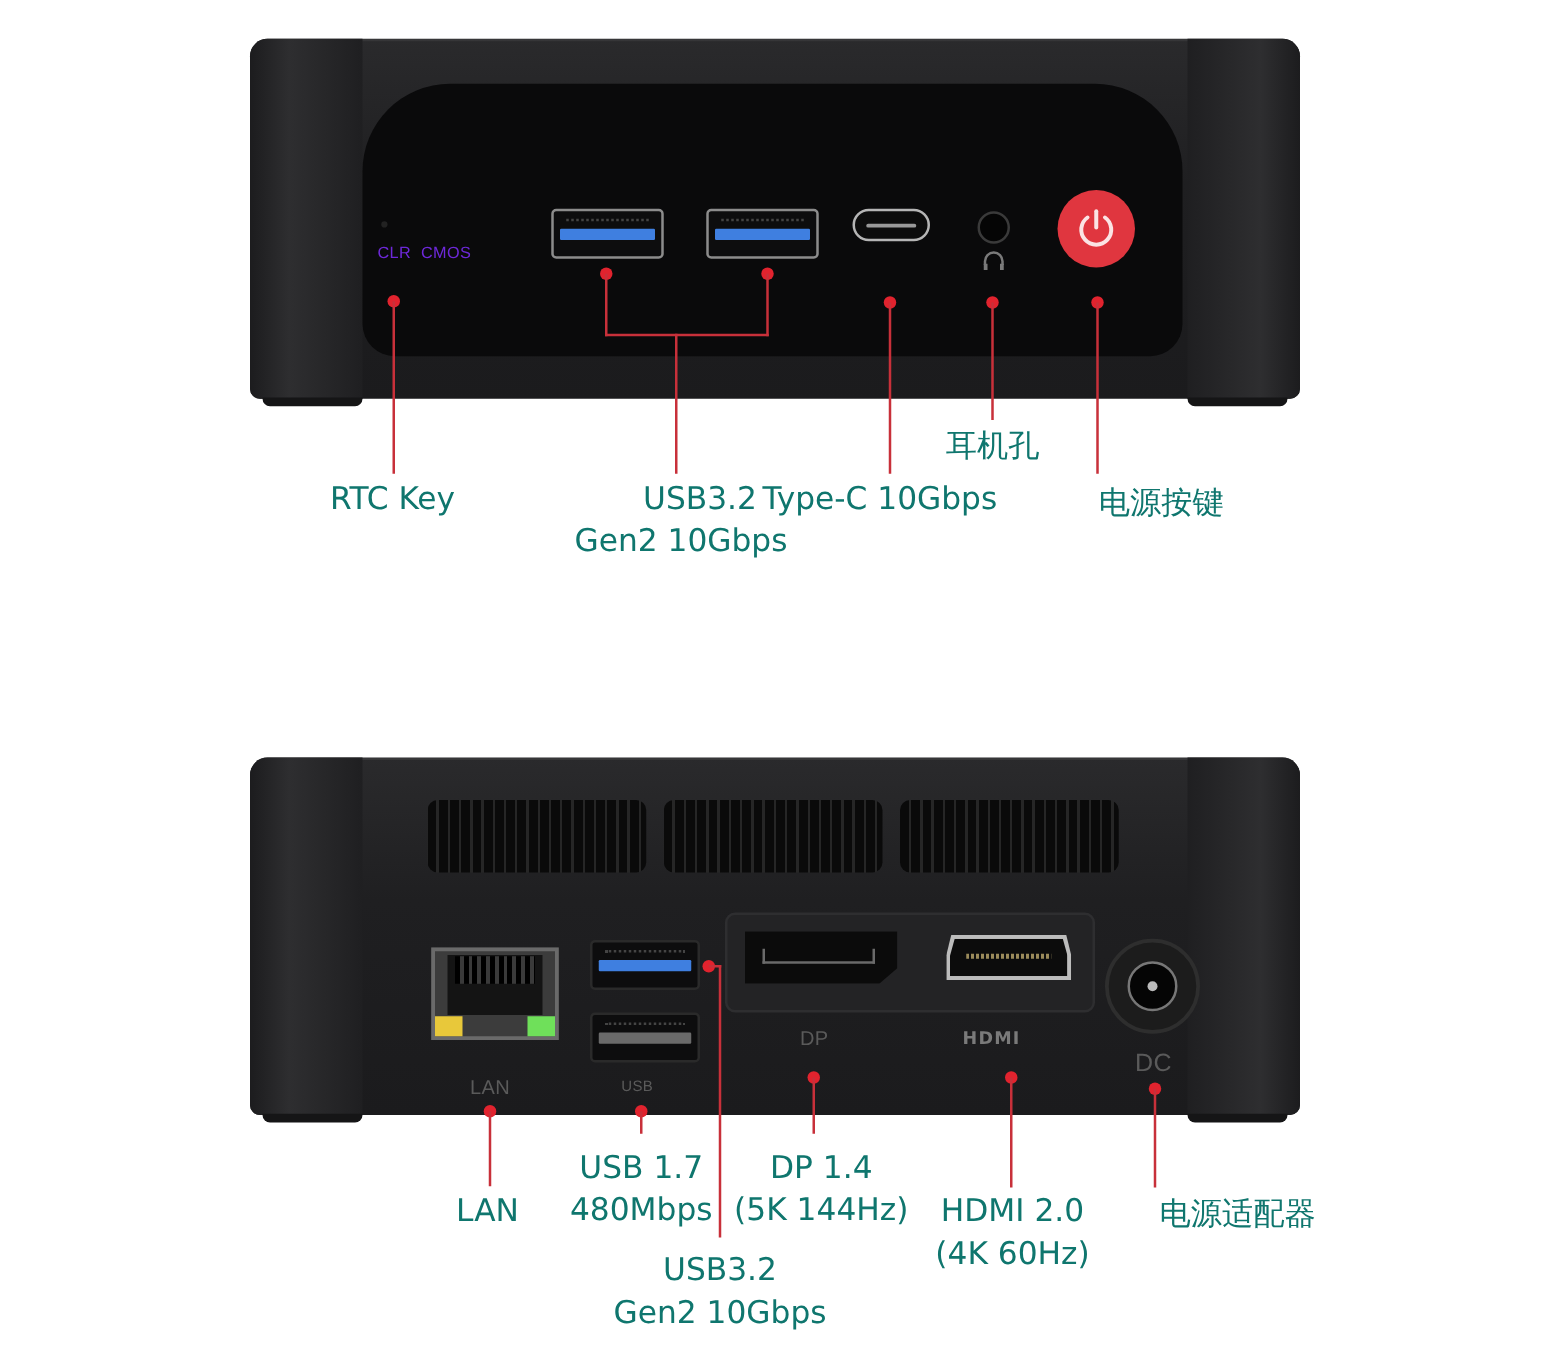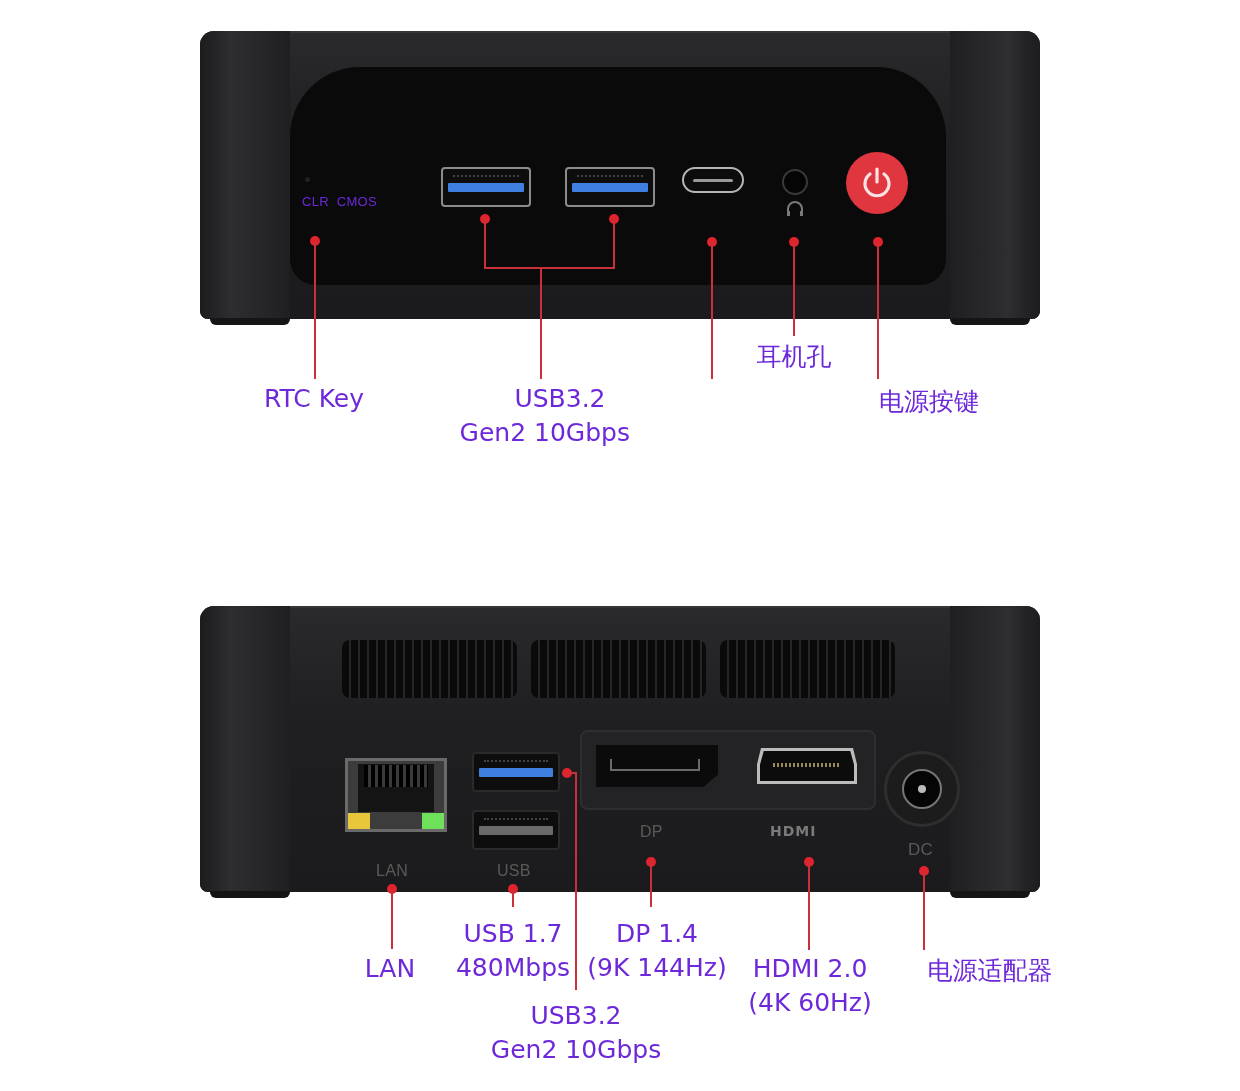--- a/index.html
+++ b/index.html
@@ -56,21 +56,21 @@
       background: #e0363f; display: flex; align-items: center; justify-content: center;
     }
     .small-label { position: absolute; color: #6d28d9; font-size: 13px; letter-spacing: 0.3px; font-family: "Liberation Sans", sans-serif; }
 
     
     .vline { position: absolute; width: 2px; background: #c8303a; }
     .hline { position: absolute; height: 2px; background: #c8303a; }
     .dot { position: absolute; width: 10px; height: 10px; border-radius: 50%; background: #e1232e; }
 
     .label {
-      position: absolute; font-size: 25px; color: #6d28d9; line-height: 34px;
+      position: absolute; font-size: 25px; color: #0f766e; line-height: 34px;
       font-family: "DejaVu Sans", sans-serif; white-space: nowrap; text-align: center;
     }
 
     
     .vent {
       position: absolute; top: 640px; height: 58px; border-radius: 8px;
       background: repeating-linear-gradient(90deg, #0a0a0a 0px, #0a0a0a 7px, #262626 7px, #262626 9px);
     }
     .rj45 {
       position: absolute; left: 345px; top: 758px; width: 102px; height: 74px;
@@ -168,20 +168,21 @@
 <div class="vline" style="left:877px; top:242px; height:137px;"></div>
 
 <div class="label" style="left:246px; top:382px; width:136px;">
   <div>RTC Key</div>
 </div>
 <div class="label" style="left:450px; top:382px; width:180px; text-align:right;">
   <div style="text-align:center; padding-left:40px;">USB3.2</div>
   <div>Gen2 10Gbps</div>
 </div>
 <div class="label" style="left:610px; top:382px; width:210px; text-align:left;">
+  <div>Type-C 10Gbps</div>
 </div>
 <div class="label" style="left:748px; top:340px; width:92px;">
   <div>耳机孔</div>
 </div>
 <div class="label" style="left:870px; top:385px; width:118px;">
   <div>电源按键</div>
 </div>
 
 <div class="device" style="left:200px; top:606px; width:840px; height:286px;">
   <div class="cap-left"></div>
@@ -218,24 +219,24 @@
   <div class="inner"></div>
   <div class="pins"></div>
 </div>
 <div class="dc-jack">
   <div class="ring">
     <div class="pin" style="left:14px; top:14px;"></div>
   </div>
 </div>
 
 <div class="small-label" style="left:376px; top:862px; font-size:16px; color:#5a5a5a;">LAN</div>
-<div class="small-label" style="left:497px; top:862px; font-size:16px; color:#5a5a5a;">USB</div>
+<div class="small-label" style="left:497px; top:862px; font-size:12px; color:#5a5a5a;">USB</div>
 <div class="small-label" style="left:640px; top:823px; font-size:16px; color:#5a5a5a;">DP</div>
 <div class="hdmi-logo">HDMI</div>
-<div class="small-label" style="left:908px; top:840px; font-size:17px; color:#5a5a5a;">DC</div>
+<div class="small-label" style="left:908px; top:840px; font-size:20px; color:#5a5a5a;">DC</div>
 
 <div class="dot" style="left:387px; top:884px;"></div>
 <div class="vline" style="left:391px; top:889px; height:60px;"></div>
 
 <div class="dot" style="left:508px; top:884px;"></div>
 <div class="vline" style="left:512px; top:889px; height:18px;"></div>
 
 <div class="dot" style="left:562px; top:768px;"></div>
 <div class="hline" style="left:567px; top:772px; width:10px;"></div>
 <div class="vline" style="left:575px; top:772px; height:218px;"></div>
@@ -255,21 +256,21 @@
 <div class="label" style="left:446px; top:917px; width:134px;">
   <div>USB 1.7</div>
   <div>480Mbps</div>
 </div>
 <div class="label" style="left:478px; top:999px; width:196px;">
   <div>USB3.2</div>
   <div>Gen2 10Gbps</div>
 </div>
 <div class="label" style="left:578px; top:917px; width:158px;">
   <div>DP 1.4</div>
-  <div>(9K 144Hz)</div>
+  <div>(5K 144Hz)</div>
 </div>
 <div class="label" style="left:738px; top:952px; width:144px;">
   <div>HDMI 2.0</div>
   <div>(4K 60Hz)</div>
 </div>
 <div class="label" style="left:914px; top:954px; width:152px;">
   <div>电源适配器</div>
 </div>
 
 </body></html>

